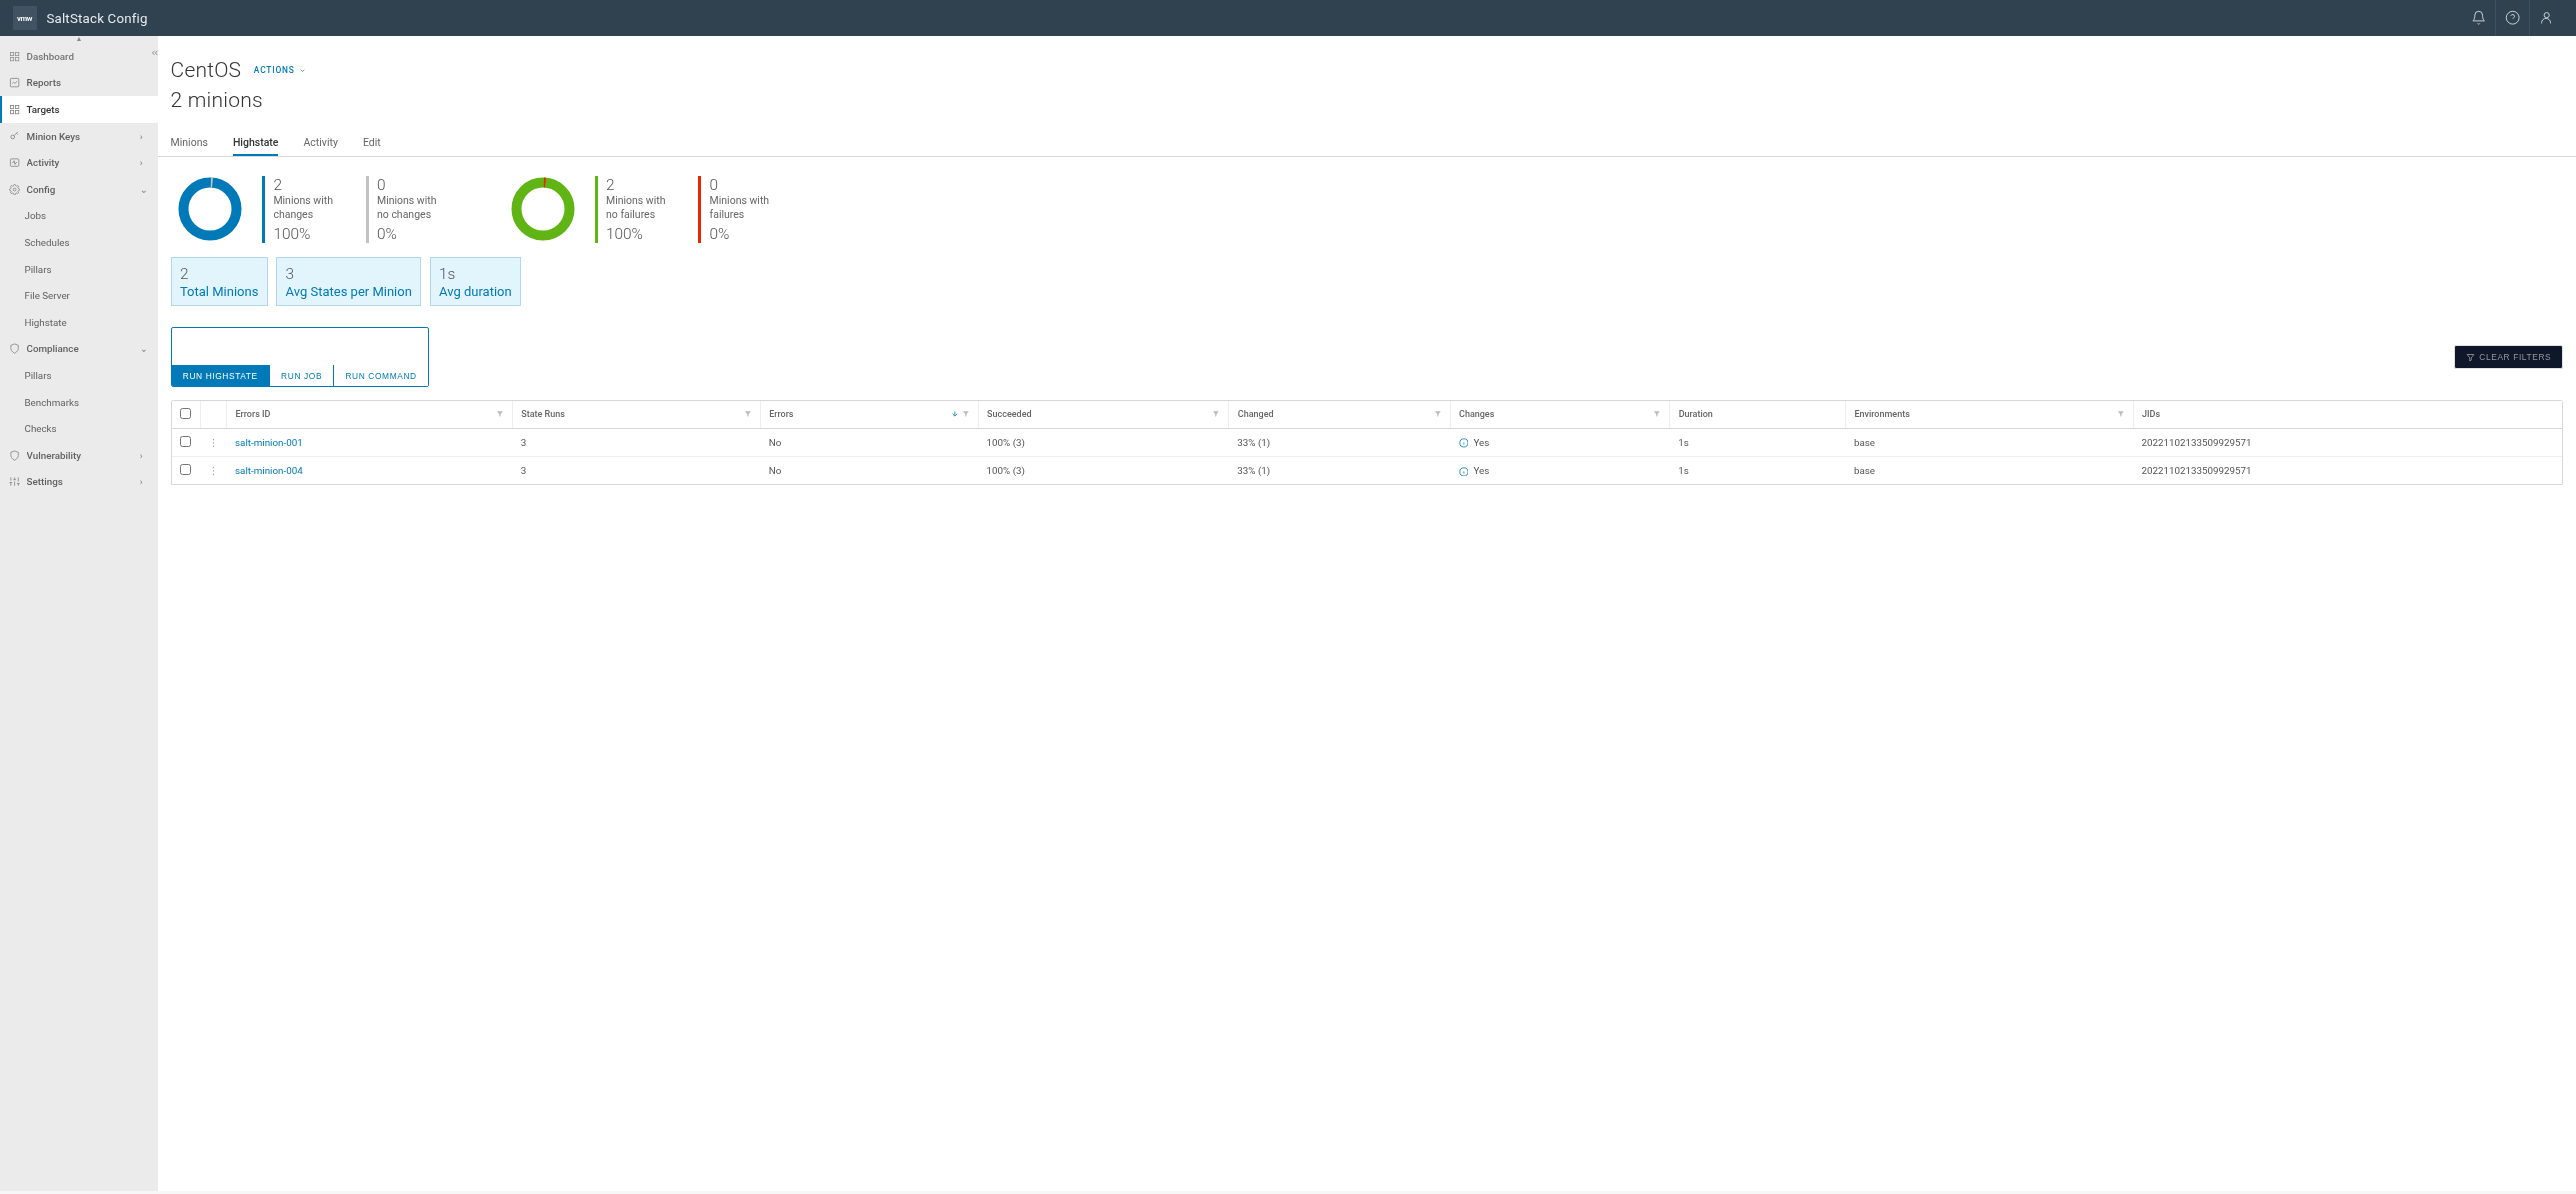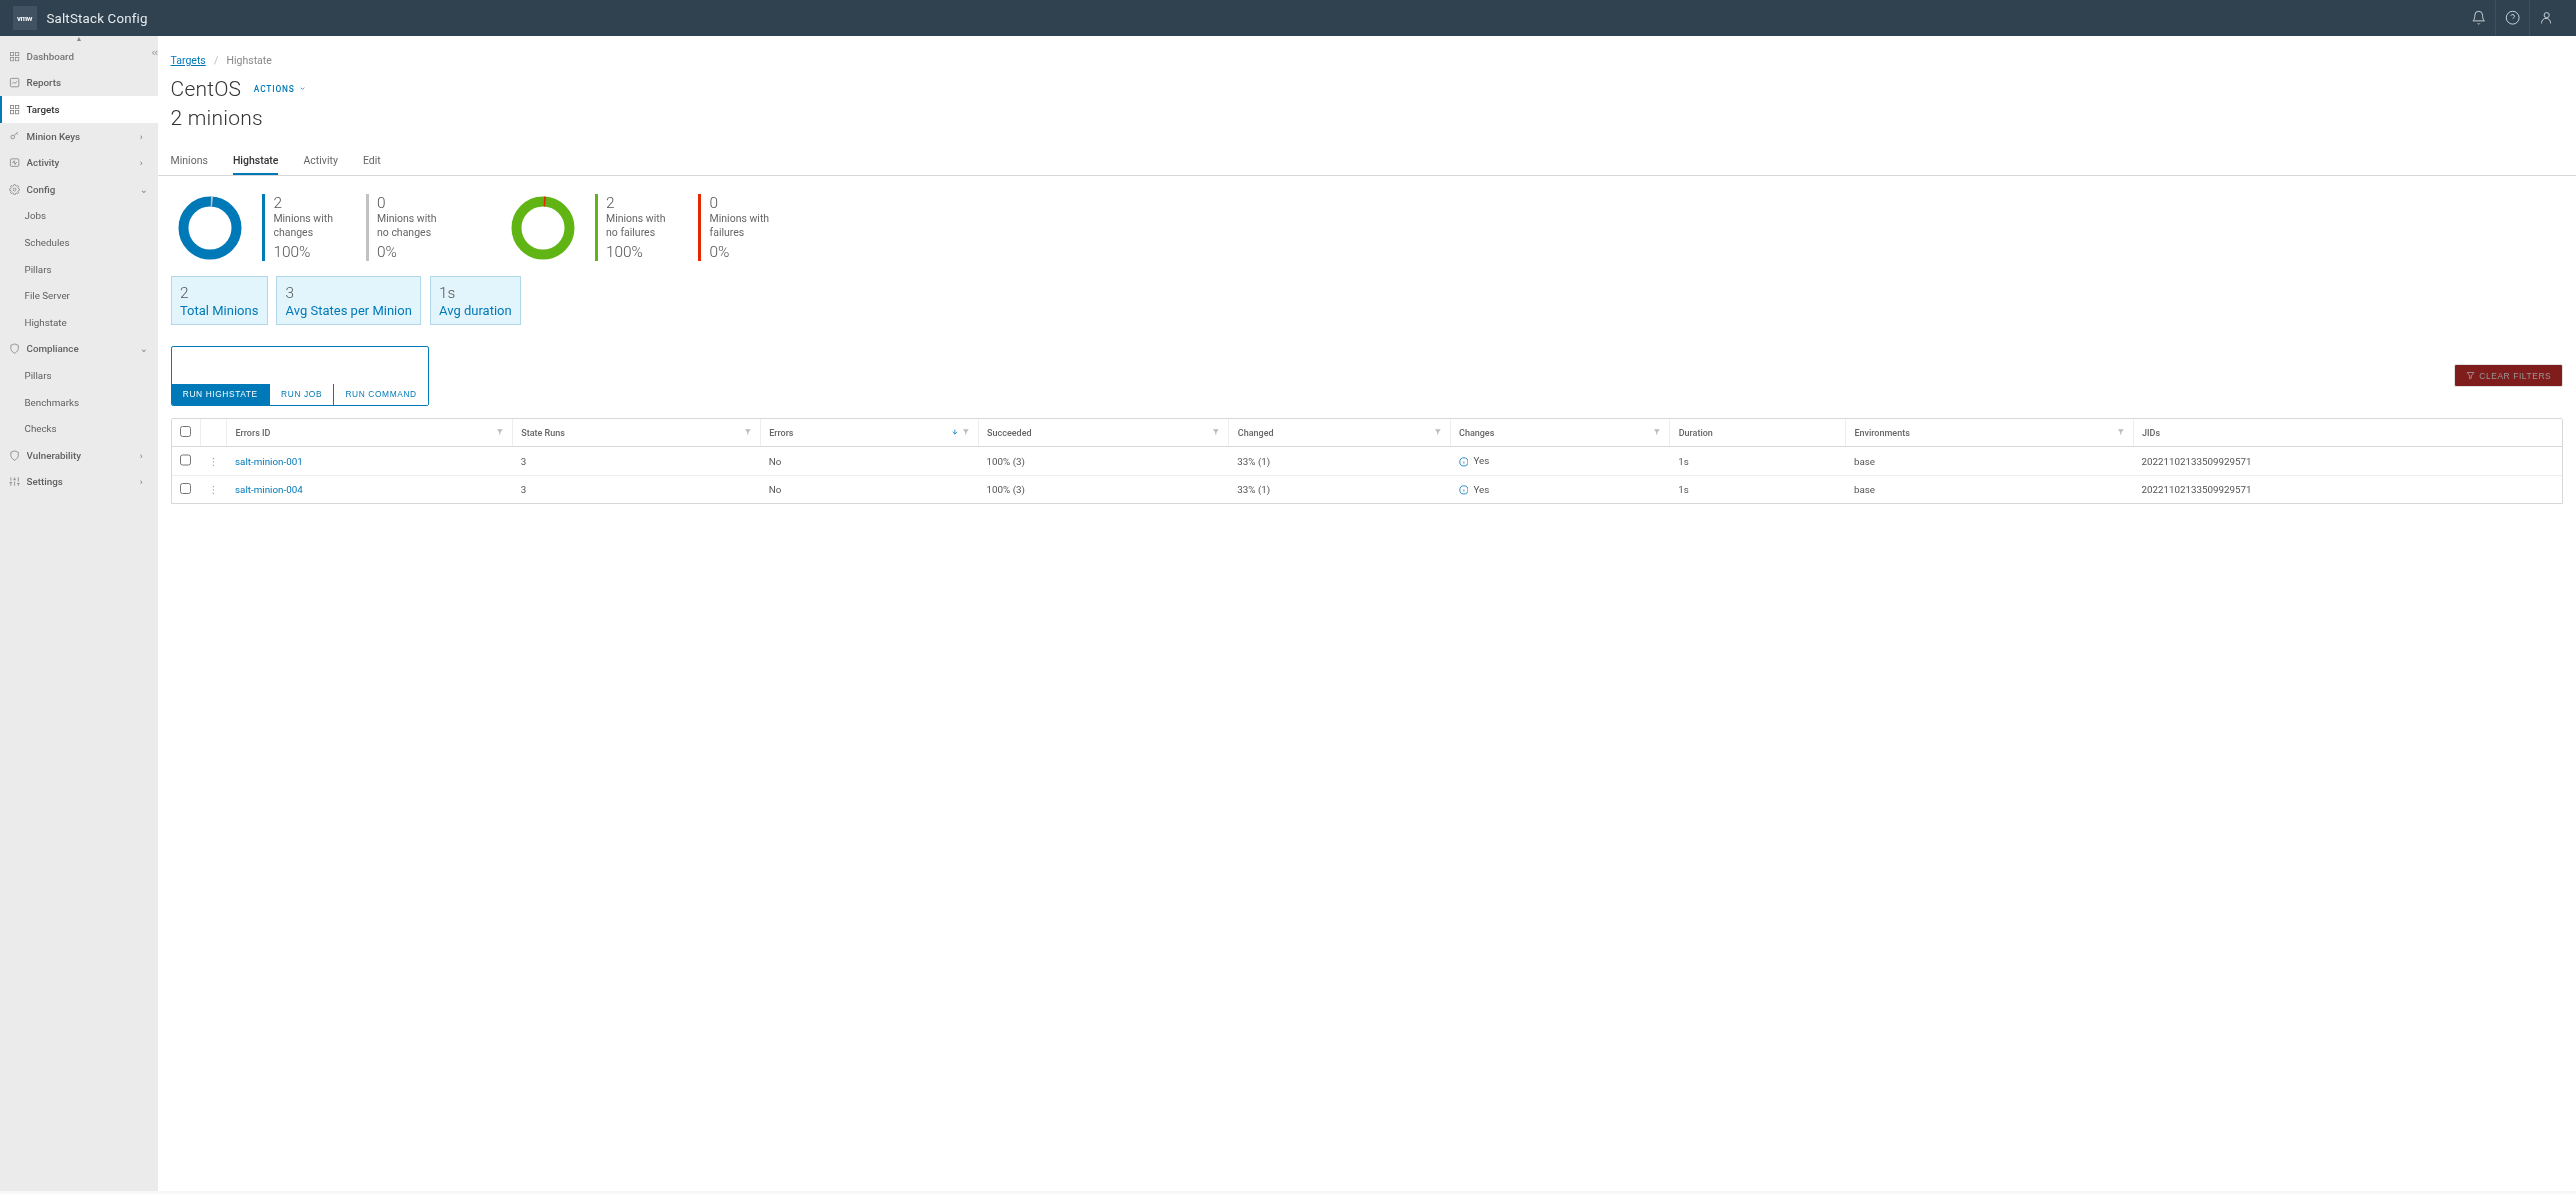--- a/index.html
+++ b/index.html
@@ -65,21 +65,21 @@
 .tile-num { font-size: 15.4px; color: #555; font-weight: 300; }
 .tile-lbl { font-size: 13px; color: #0079b8; margin-top: 1.4px; }
 
 
 .toolbar { display: flex; padding: 8.4px 12.6px 8.4px 12.6px; align-items: center; }
 .btn-group { display: inline-flex; border: 0.7px solid #0079b8; border-radius: 2.1px; overflow: hidden; }
 .btn-group button { border: none; padding: 5.6px 11.2px; font-size: 8.4px; letter-spacing: 0.6px; cursor: pointer; background: #fff; color: #0079b8; font-weight: 500; border-left: 0.7px solid #0079b8; margin-top: 37px; }
 .btn-group button:first-child { border-left: none; }
 .btn-group button.primary { background: #0079b8; color: #fff; }
 .spacer { flex: 1; }
-.clear-filters { background: #7f1d1d; border: 0.7px solid #e2e2e2; color: #999; padding: 5.6px 11.2px; font-size: 8.4px; letter-spacing: 0.6px; cursor: not-allowed; display: flex; align-items: center; gap: 4.2px; border-radius: 2.1px; }
+.clear-filters { background: #0f172a; border: 0.7px solid #e2e2e2; color: #999; padding: 5.6px 11.2px; font-size: 8.4px; letter-spacing: 0.6px; cursor: not-allowed; display: flex; align-items: center; gap: 4.2px; border-radius: 2.1px; }
 
 
 .tbl-wrap { margin: 4.2px 12.6px 0 12.6px; border: 0.7px solid #d8d8d8; border-radius: 2.1px 2.1px 0 0; }
 .tbl { width: 100%; border-collapse: collapse; }
 .tbl th { text-align: left; font-size: 9px; font-weight: 500; color: #666; padding: 7px 8.4px; border-bottom: 0.7px solid #d8d8d8; border-right: 0.7px solid #eee; background: #fff; position: relative; }
 .tbl th:last-child { border-right: none; }
 .th-content { display: flex; align-items: center; justify-content: space-between; gap: 4.2px; }
 .th-filter { color: #bbb; cursor: pointer; }
 .th-sort { color: #0079b8; }
 .tbl td { padding: 7px 8.4px; border-top: 0.7px solid #eee; font-size: 9.8px; color: #555; }
@@ -246,25 +246,20 @@
               <line x1="17" y1="16" x2="23" y2="16"></line>
             </svg>
           </span>
           <span class="sb-label">Settings</span>
           <span class="sb-chevron">›</span>
         </div>
       </div>
   </div>
 
   <div class="main">
-    <div class="breadcrumb">
-      <a href="#">Targets</a>
-      <span class="sep">/</span>
-      <span>Highstate</span>
-    </div>
 
     <div class="page-title-row">
       <div class="page-title">CentOS</div>
       <div class="actions-dd">
         <span>ACTIONS</span>
         <svg width="7" height="7" viewBox="0 0 24 24" fill="none" stroke="#0079b8" stroke-width="2.5">
             <path d="M6 9l6 6 6-6"></path>
           </svg>
       </div>
     </div>

